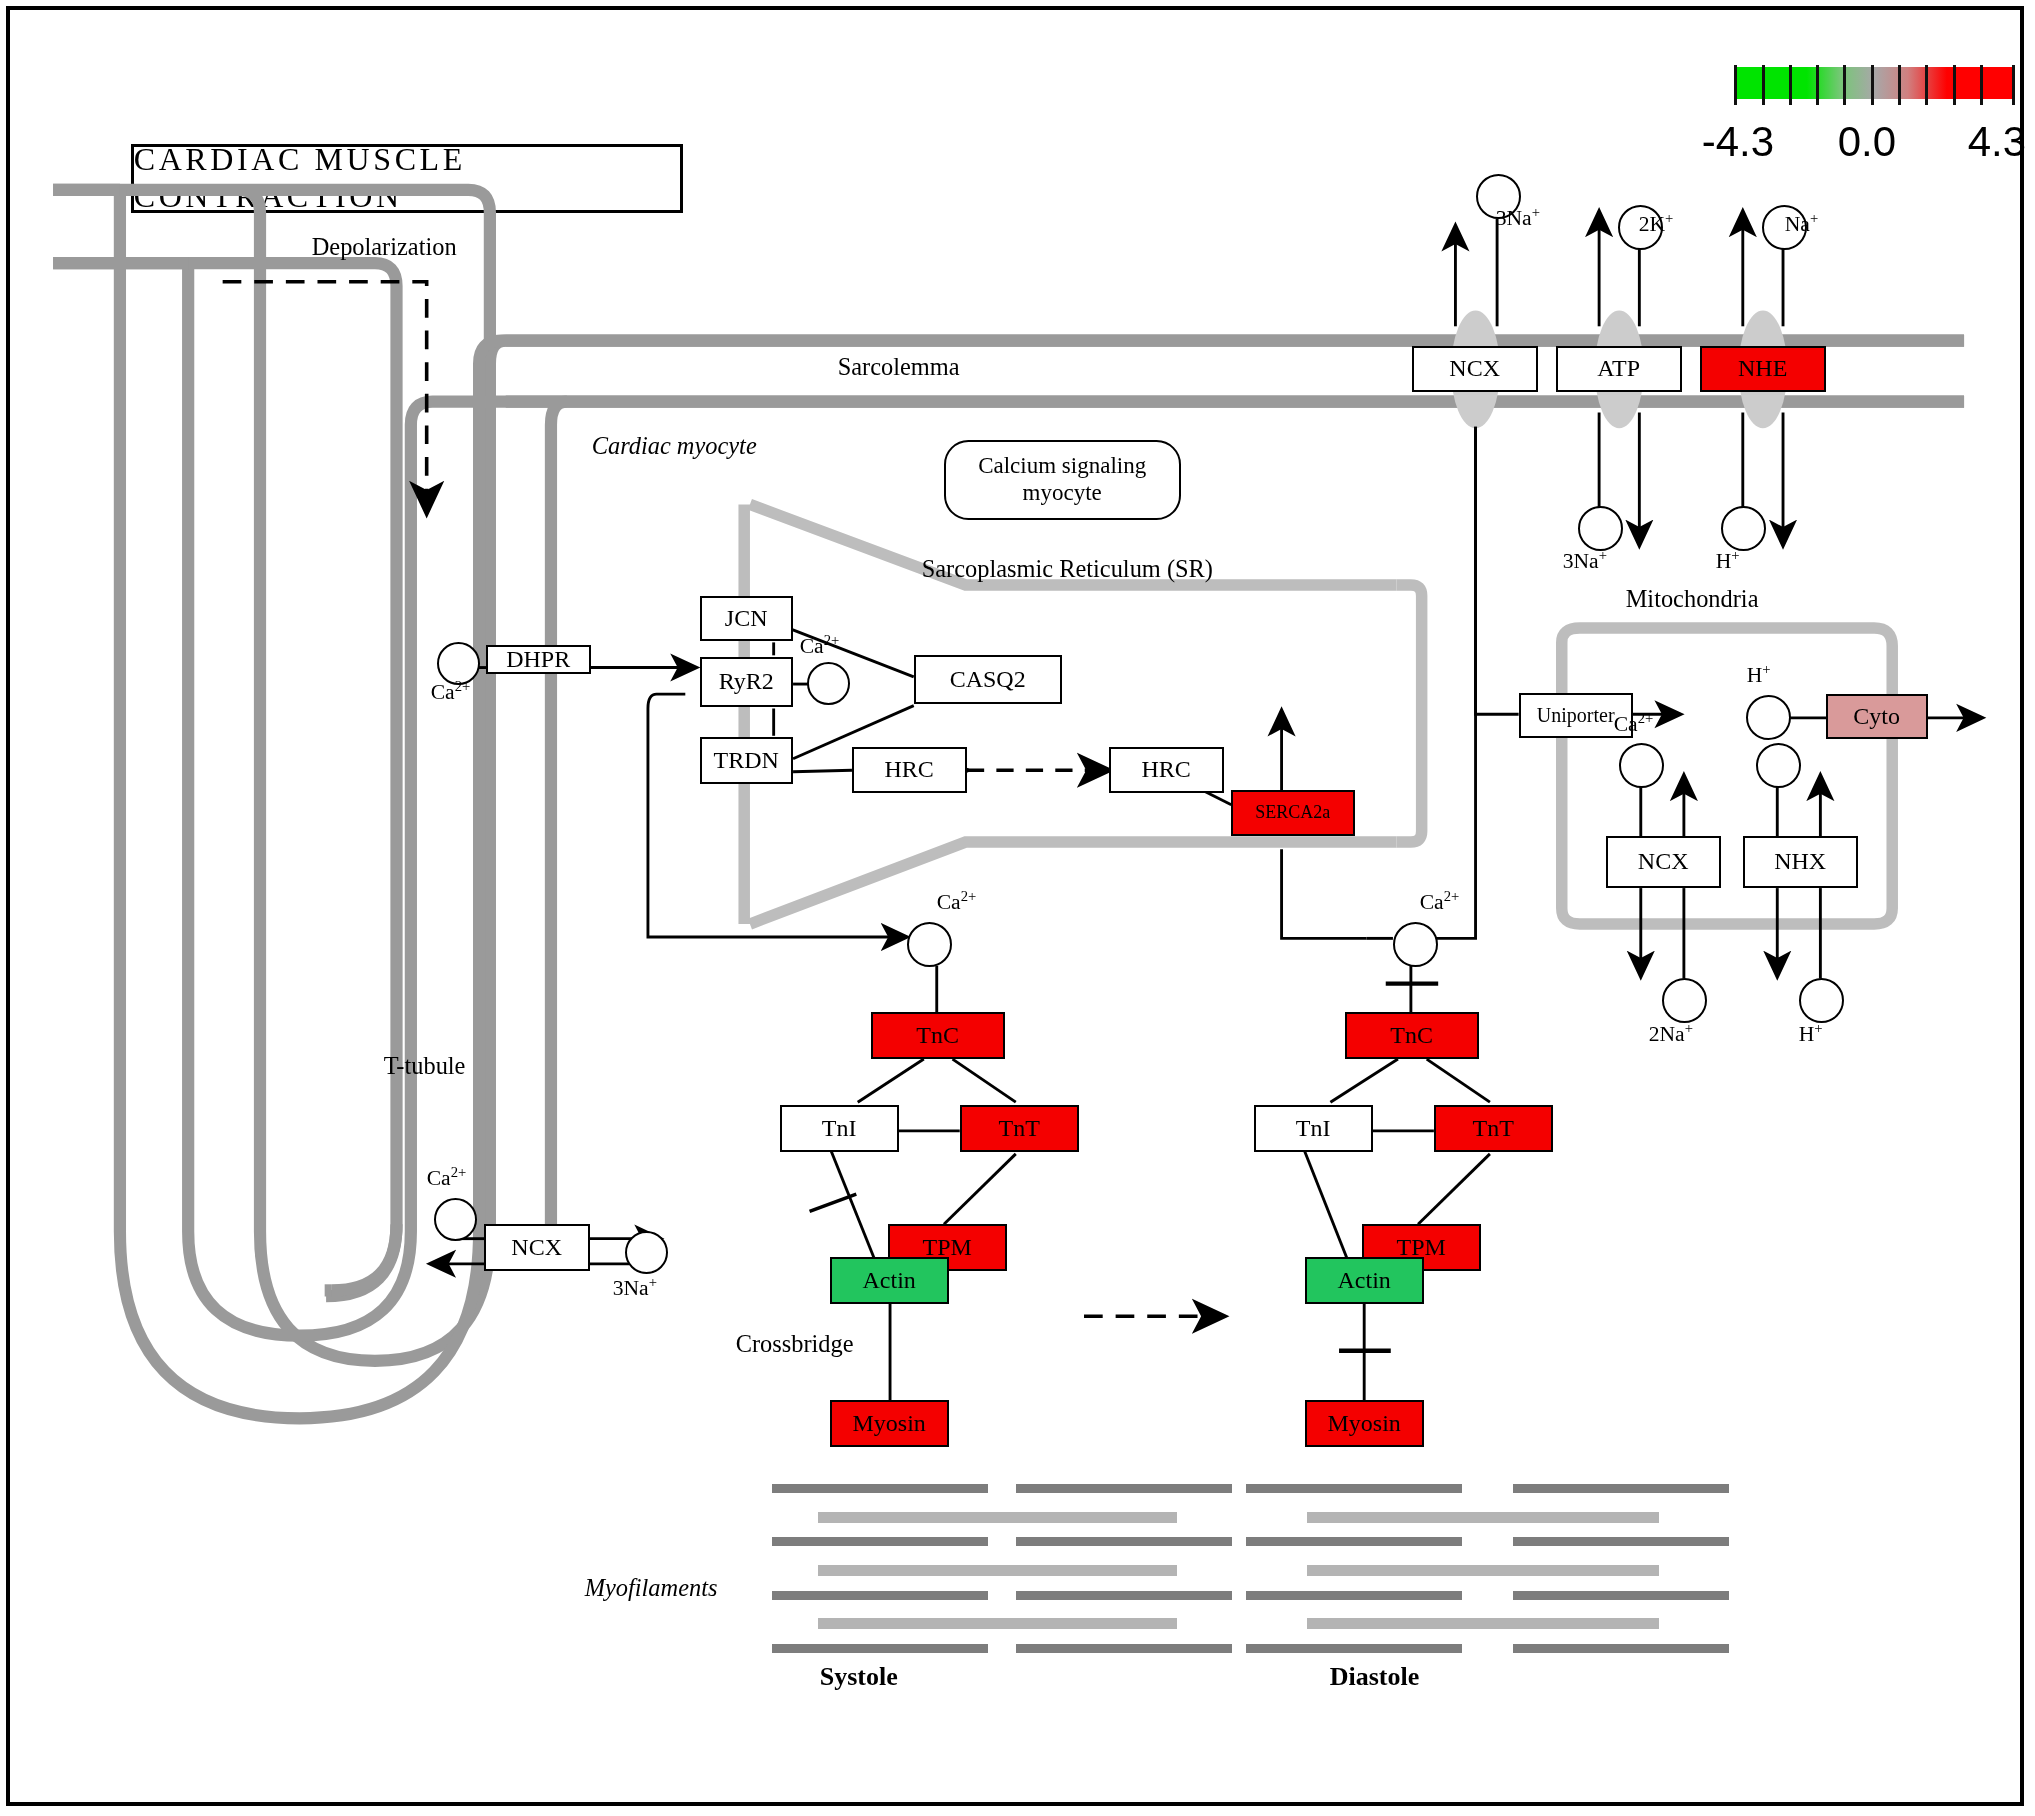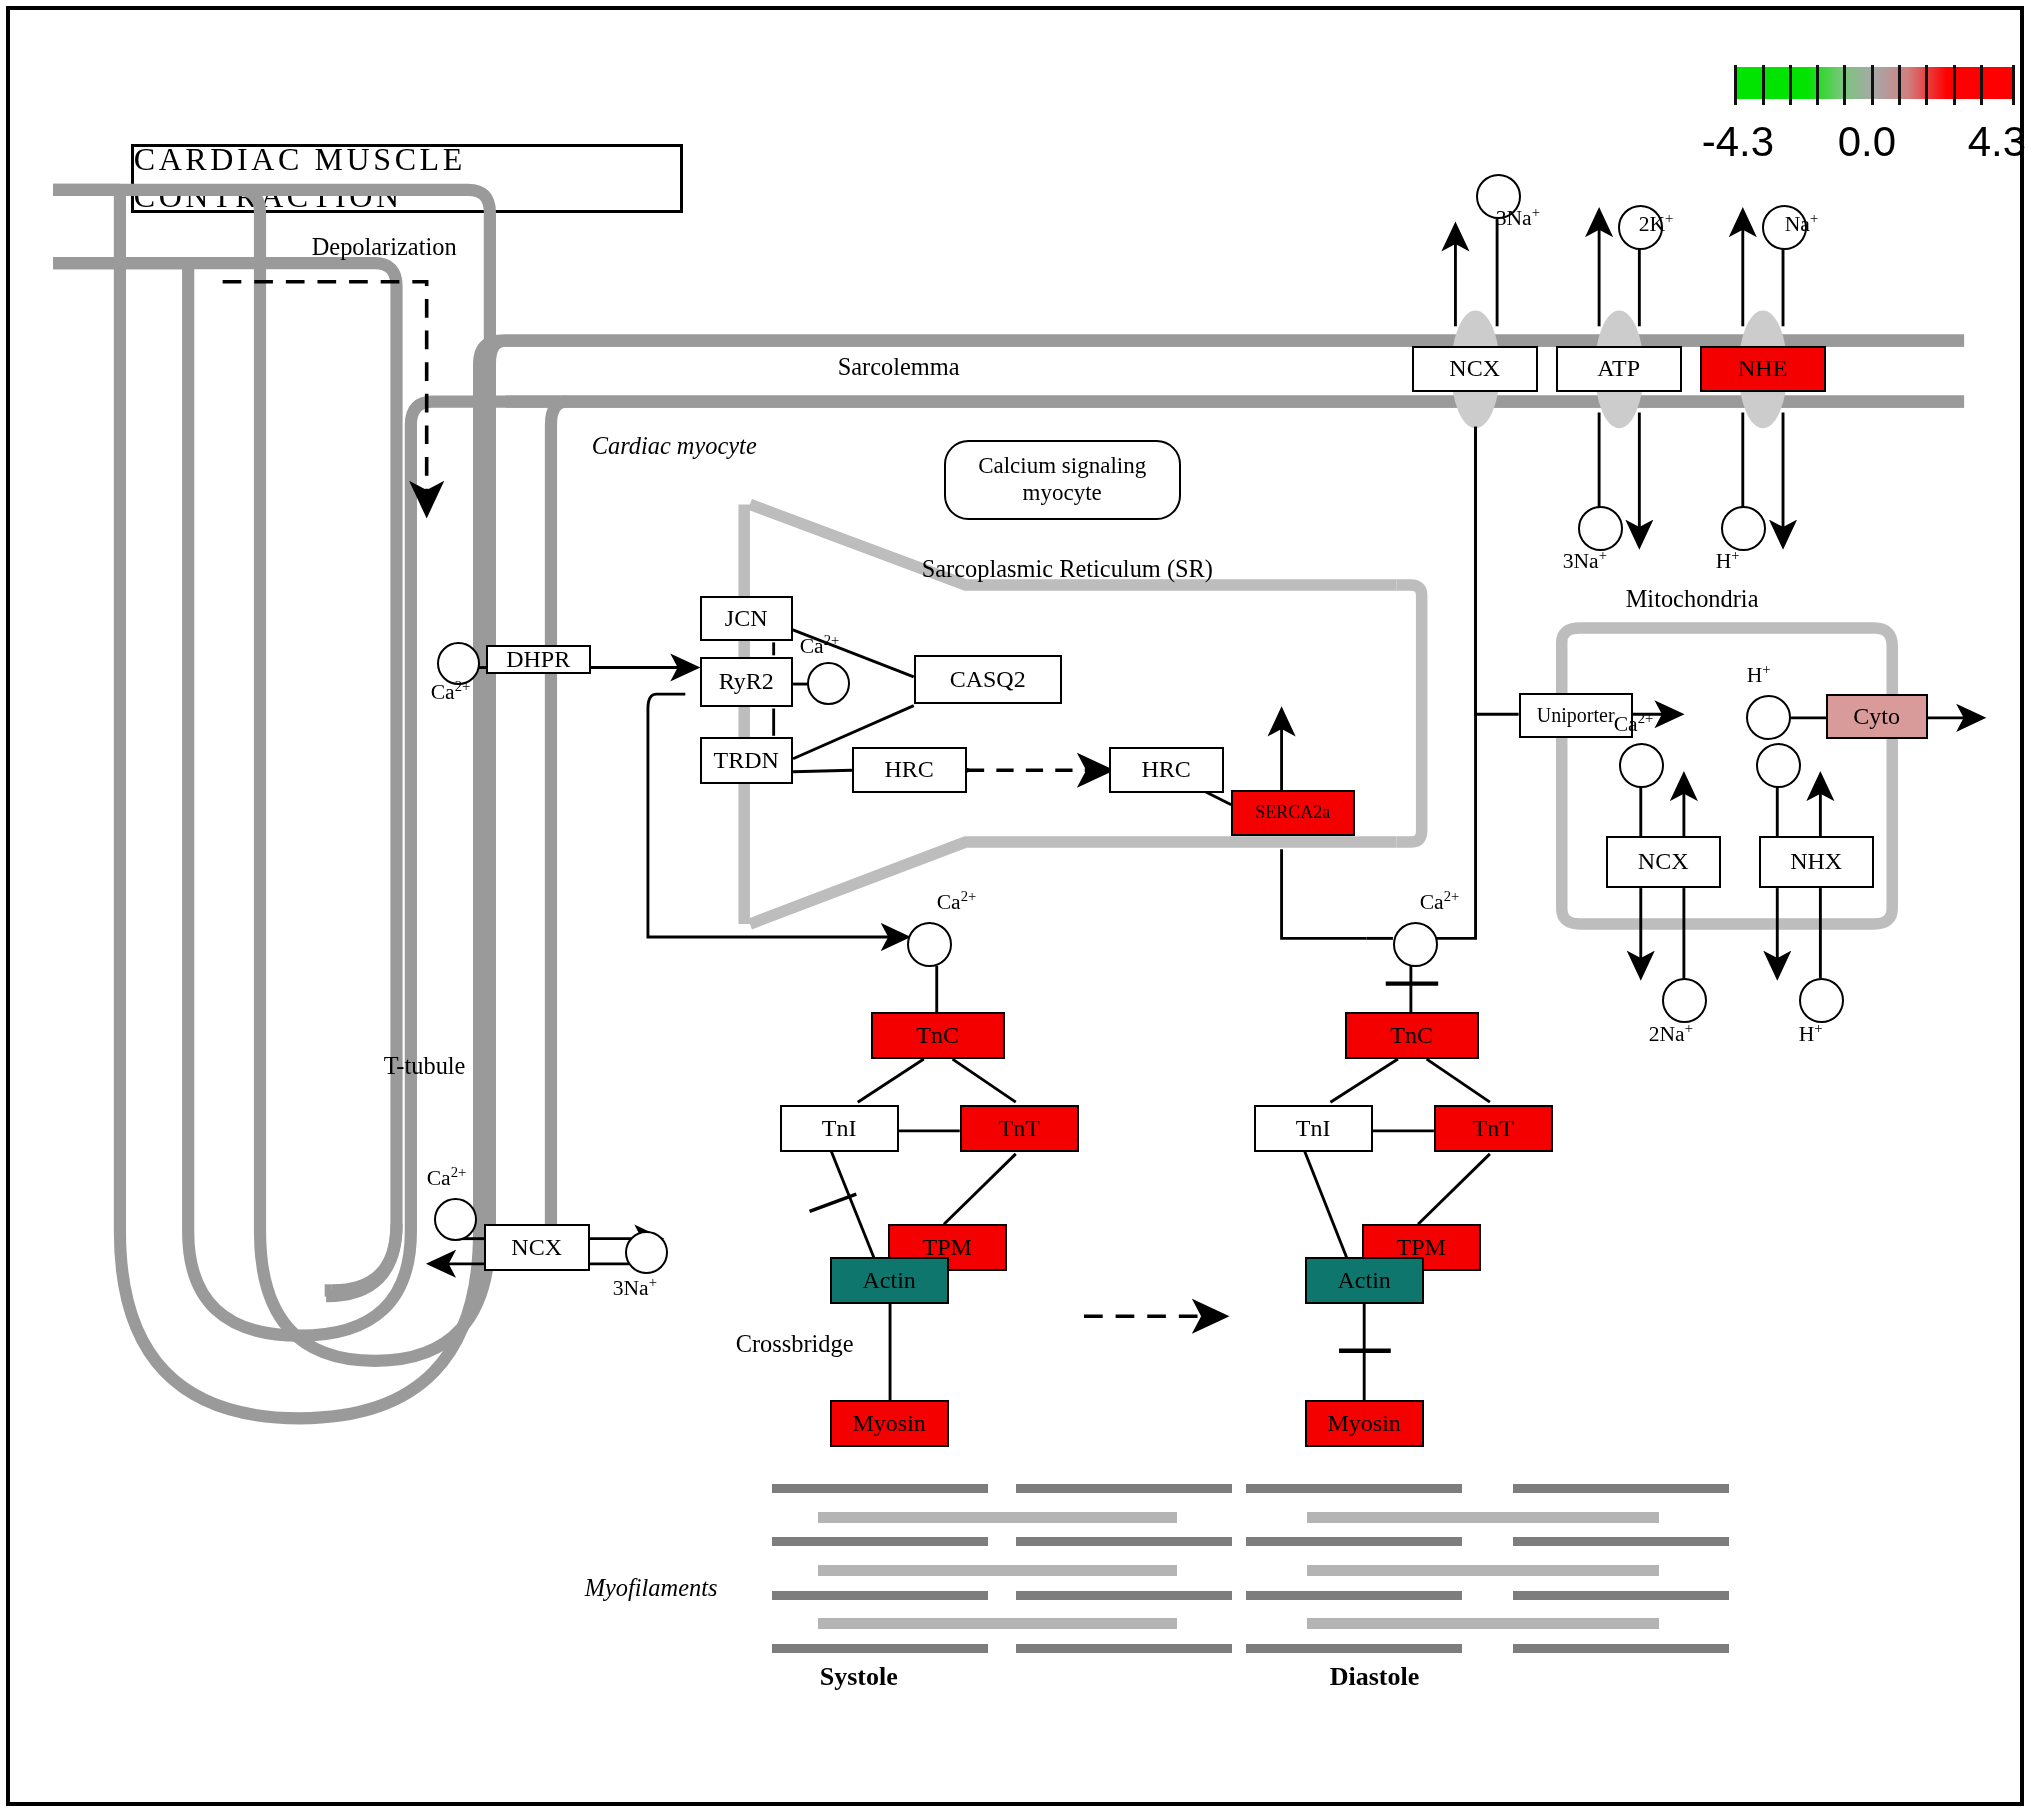--- a/index.html
+++ b/index.html
@@ -12,21 +12,21 @@
   .lbl.bold{font-weight:bold;}
   .sup{font-size:0.68em;vertical-align:super;}
   
   #title-box{position:absolute;left:121px;top:134px;width:546px;height:63px;border:3.6px solid #000;background:#fff;
     display:flex;align-items:center;justify-content:center;}
   #title-text{font-family:"Liberation Serif",serif;font-size:32px;letter-spacing:3.6px;color:#000;}
   
   .node{position:absolute;border:2.2px solid #000;background:#fff;display:flex;align-items:center;justify-content:center;
     font-family:"Liberation Serif",serif;font-size:24px;color:#000;box-sizing:border-box;}
   .node.red{background:#f40000;}
-  .node.gray{background:#0f766e;}
+  .node.gray{background:#22c55e;}
   .node.rose{background:#d99a9a;}
   
   #casig{position:absolute;border:2.2px solid #000;border-radius:24.4px;background:#fff;display:flex;flex-direction:column;
     align-items:center;justify-content:center;font-size:23px;line-height:1.15;color:#000;box-sizing:border-box;}
   
   .cmpd{position:absolute;border:2.2px solid #000;border-radius:50%;background:#fff;box-sizing:border-box;}
   
   .fil-d{position:absolute;background:#7d7d7d;height:9.3px;}
   .fil-l{position:absolute;background:#b4b4b4;height:11.5px;}
   
@@ -236,21 +236,21 @@
 
   <div class="node" style="left:1509px;top:683px;width:114px;height:45px;font-size:20px;">
     <span>Uniporter</span>
       </div>
   <div class="node rose" style="left:1816px;top:684px;width:102px;height:45px;">
     <span>Cyto</span>
       </div>
   <div class="node" style="left:1596px;top:826px;width:115px;height:52px;">
     <span>NCX</span>
       </div>
-  <div class="node" style="left:1733px;top:826px;width:115px;height:52px;margin-left:16px;">
+  <div class="node" style="left:1733px;top:826px;width:115px;height:52px;">
     <span>NHX</span>
       </div>
 
   <div class="node red" style="left:861px;top:1002px;width:134px;height:47px;">
     <span>TnC</span>
       </div>
   <div class="node" style="left:770px;top:1095px;width:119px;height:47px;">
     <span>TnI</span>
       </div>
   <div class="node red" style="left:950px;top:1095px;width:119px;height:47px;">

